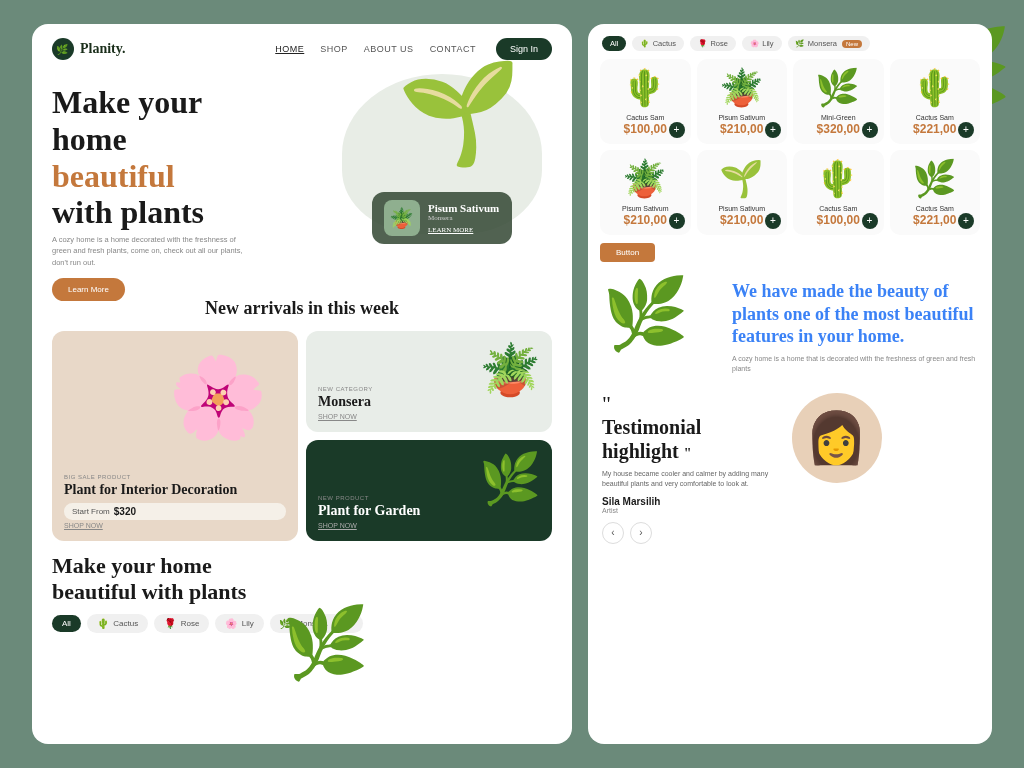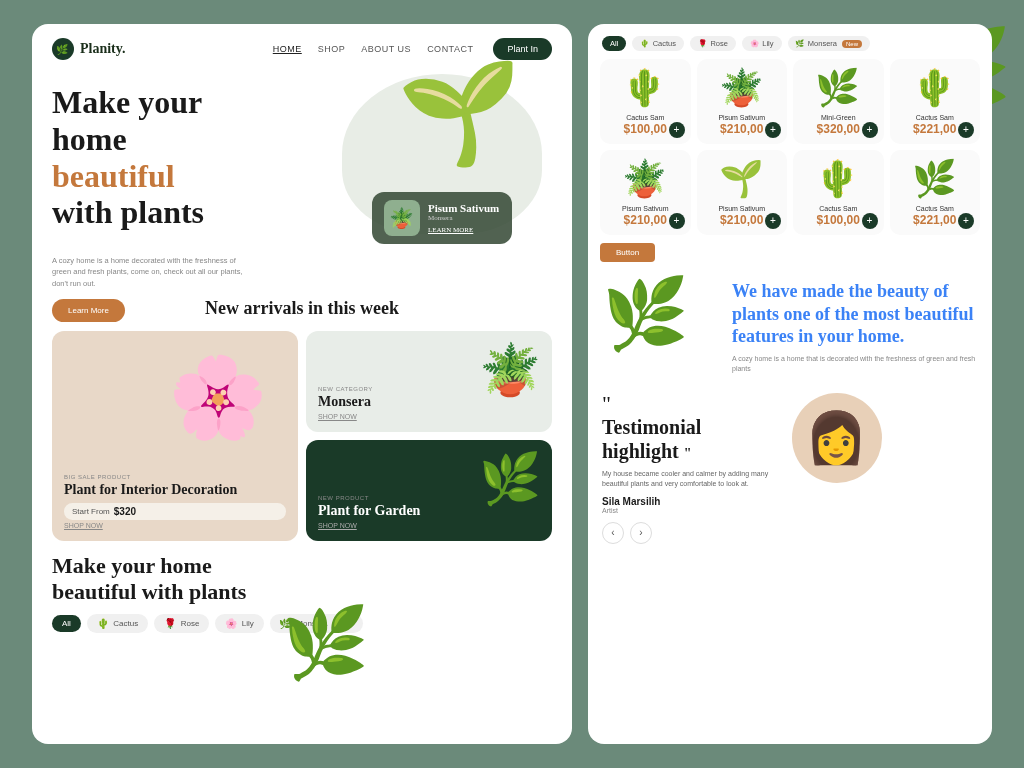--- a/index.html
+++ b/index.html
@@ -98,21 +98,21 @@
       color: #1a1a1a;
       font-weight: 700;
     }
     .hero-title .highlight {
       color: #c4783c;
     }
     .hero-desc {
       font-size: 7.5px;
       color: #888;
       line-height: 1.5;
-      margin-top: 24px;
+      margin-top: 3px;
       max-width: 200px;
       font-family: Arial, sans-serif;
     }
     .learn-more-btn {
       background: #c4783c;
       color: white;
       border: none;
       border-radius: 20px;
       padding: 7px 16px;
       font-size: 8px;
@@ -551,21 +551,21 @@
       <div class="logo">
         <div class="logo-icon">🌿</div>
         <span>Planity.</span>
       </div>
       <div class="nav-links">
         <span class="active">HOME</span>
         <span>SHOP</span>
         <span>ABOUT US</span>
         <span>CONTACT</span>
       </div>
-      <button class="signin-btn">Plant In</button>
+      <button class="signin-btn">Sign In</button>
     </nav>
 
     <div class="hero">
       <div class="hero-layout">
         <div class="hero-left">
           <div class="hero-title">
             <span>Make your</span><br>
             <span>home</span><br>
             <span class="highlight">beautiful</span><br>
             <span>with plants</span>

